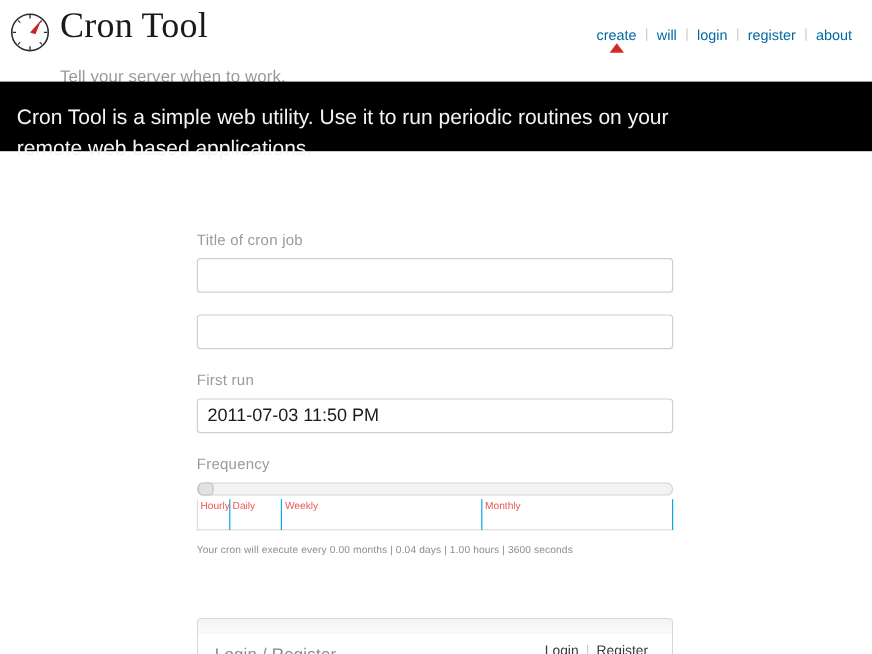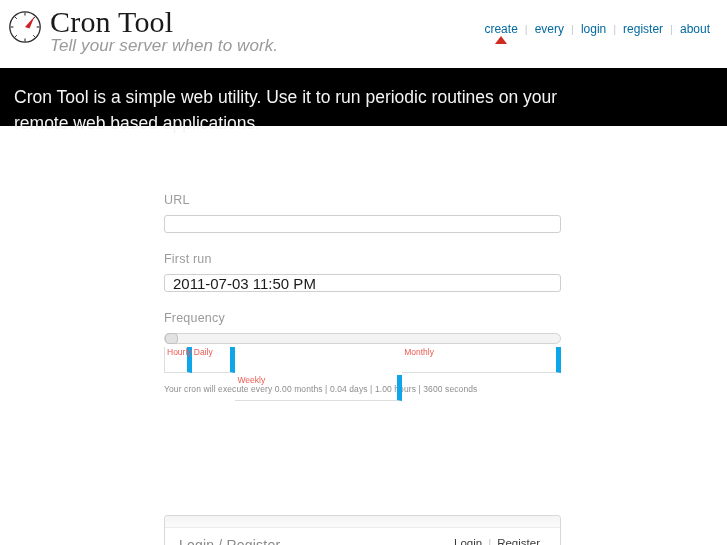--- a/index.html
+++ b/index.html
@@ -28,26 +28,25 @@
   .clock-icon { margin-top: 4px; }
   .logo-text { margin-left: 8px; }
   .logo-title {
     font-family: "Liberation Serif", serif;
     font-size: 30px;
     color: #1a1a1a;
     line-height: 32px;
     letter-spacing: 0.2px;
   }
   .logo-tagline {
-    font-size: 17px;
+    font-size: 14px;
     color: #9a9a9a;
     line-height: 13px;
-    margin-top: 1px;
+    margin-top: 19px;
     letter-spacing: 0.1px;
-    font-style: italic;
   }
 
   .nav {
     position: absolute;
     right: 10px; top: 22px;
     display: flex;
     align-items: center;
     font-size: 12px;
   }
   .nav-item {
@@ -105,21 +104,21 @@
   .field-label {
     font-size: 12.5px;
     color: #9b9b9b;
     line-height: 16px;
     margin-bottom: 7px;
     letter-spacing: 0.2px;
   }
   .text-input {
     display: block;
     width: 397px;
-    height: 18px;
+    height: 29px;
     border: 1px solid #cfcfcf;
     border-radius: 3px;
     background: #ffffff;
     font-family: "Liberation Sans", sans-serif;
     font-size: 14px;
     color: #222;
     padding: 0 8px;
     outline: none;
   }
   .text-input.filled { font-size: 15px; color: #1a1a1a; }
@@ -145,21 +144,21 @@
   .ticks {
     position: relative;
     width: 397px;
     height: 26px;
     margin-top: 3px;
     display: flex;
   }
   .tick {
     position: relative;
     height: 26px;
-    border-right: 5px solid #0ea5e9;
+    border-right: 1px solid #0ea5e9;
     border-bottom: 1px solid #dddddd;
     text-align: center;
   }
   .tick:first-child { border-left: 1px solid #dddddd; }
   .tick-label {
     position: absolute;
     left: 2px; top: 0px;
     font-size: 8.5px;
     color: #ea5a52;
     line-height: 11px;
@@ -245,40 +244,43 @@
         <div class="logo-tagline">Tell your server when to work.</div>
       </span>
     </div>
 
     <div class="nav">
       <a class="nav-item" href="#">
         <span>create</span>
         <span class="nav-marker"></span>
       </a>
       <span class="nav-sep">|</span>
-      <a class="nav-item" href="#">every</a>
+      <a class="nav-item" href="#">will</a>
       <span class="nav-sep">|</span>
       <a class="nav-item" href="#">login</a>
       <span class="nav-sep">|</span>
       <a class="nav-item" href="#">register</a>
       <span class="nav-sep">|</span>
       <a class="nav-item" href="#">about</a>
     </div>
   </div>
 
   <div class="banner">
     <div class="banner-text">Cron Tool is a simple web utility. Use it to run periodic routines on your remote web based applications.</div>
   </div>
 
   <div class="content">
     <div class="form-col">
 
-
       <div class="field">
-        <div class="field-label">URL</div>
+        <div class="field-label">Title of cron job</div>
+        <input class="text-input" type="text" value="" style="">
+      </div>
+
+      <div class="field">
         <input class="text-input" type="text" value="" style="">
       </div>
 
       <div class="field">
         <div class="field-label">First run</div>
         <input class="text-input filled" type="text" value="2011-07-03 11:50 PM" style="">
       </div>
 
       <div class="field">
         <div class="field-label">Frequency</div>
@@ -286,21 +288,21 @@
           <div class="slider-track">
             <div class="slider-handle" id="freq-handle" style="left: 0%;"></div>
           </div>
           <div class="ticks" id="freq-ticks">
               <div class="tick" style="width: 7%;">
                 <span class="tick-label">Hourly</span>
               </div>
               <div class="tick" style="width: 11%;">
                 <span class="tick-label">Daily</span>
               </div>
-              <div class="tick" style="width: 42%; margin-top: 28px;">
+              <div class="tick" style="width: 42%;">
                 <span class="tick-label">Weekly</span>
               </div>
               <div class="tick" style="width: 40%;">
                 <span class="tick-label">Monthly</span>
               </div>
             </div>
           <div class="slider-note">Your cron will execute every 0.00 months | 0.04 days | 1.00 hours | 3600 seconds</div>
         </div>
       </div>
 

